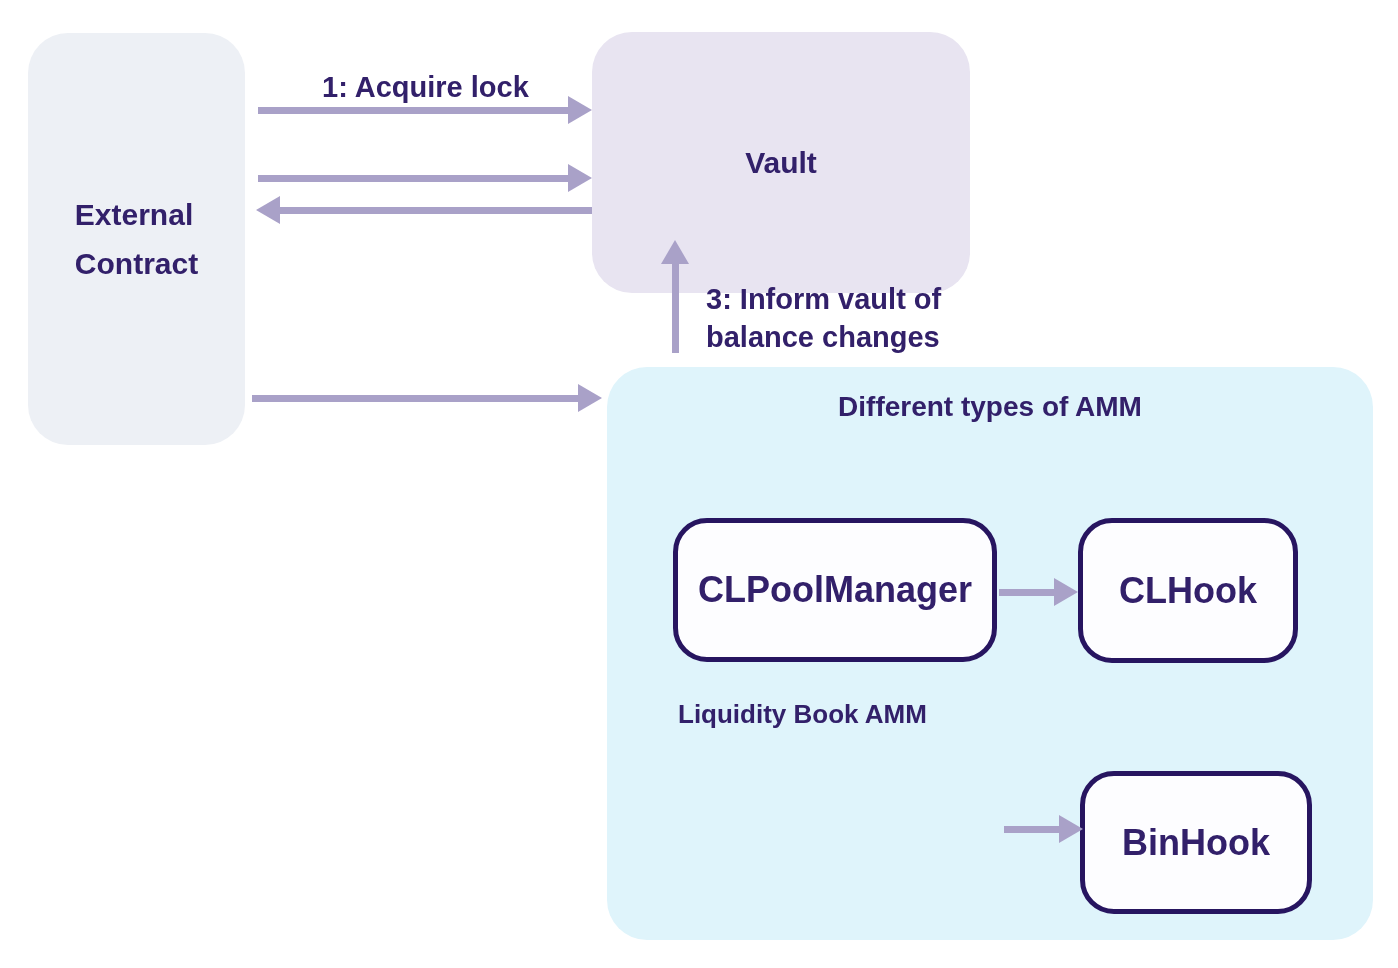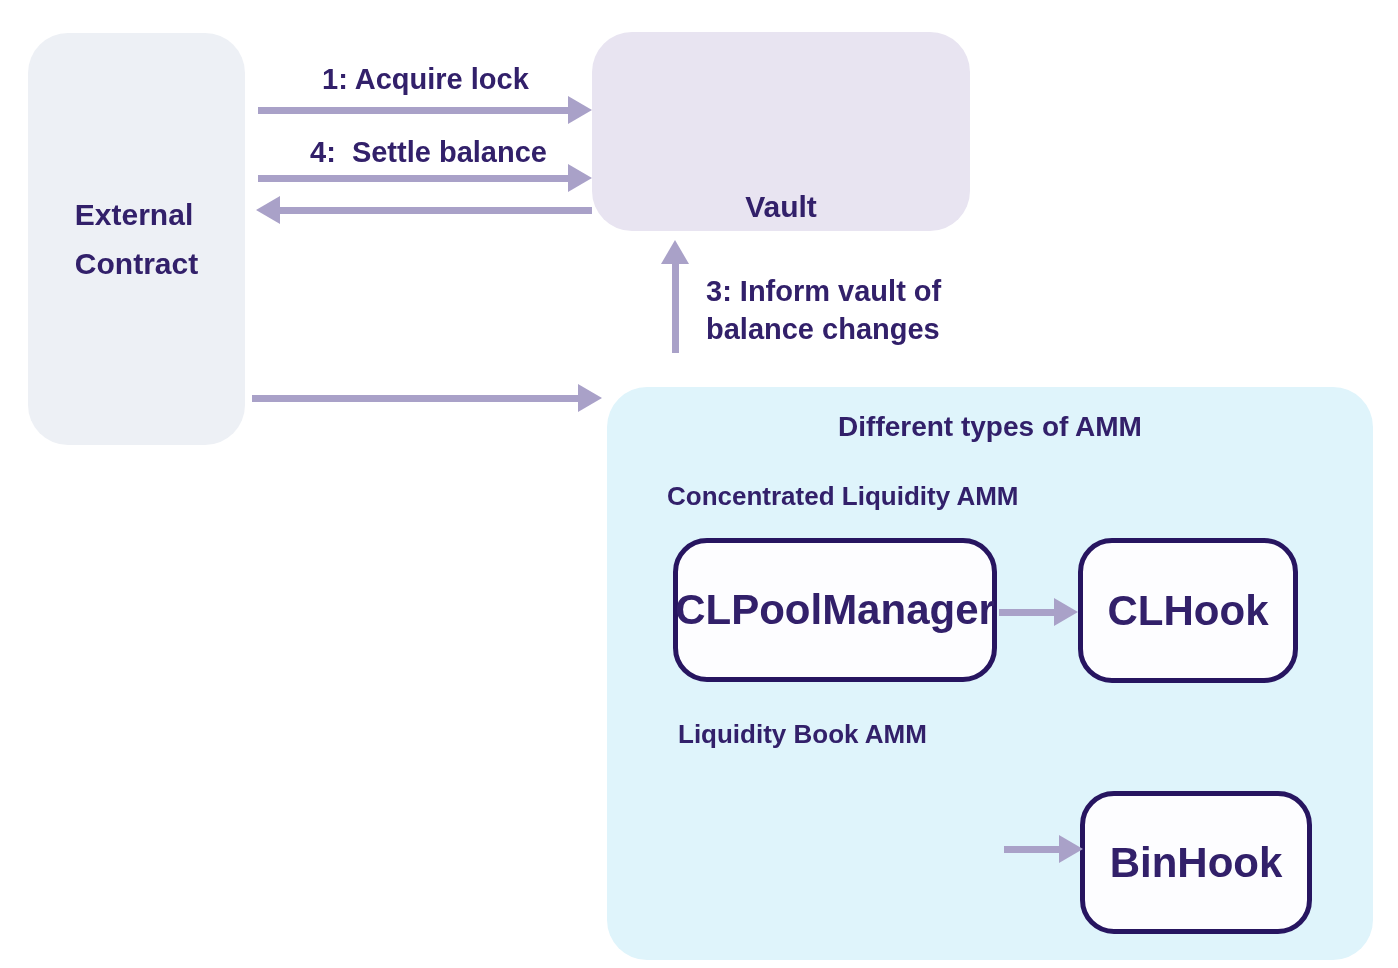--- a/index.html
+++ b/index.html
@@ -13,40 +13,40 @@
     --inner-box-border:#271560;
   }
   html,body{margin:0;padding:0;background:var(--background);}
   #canvas{
     position:relative;width:1398px;height:968px;background:var(--background);
     font-family:"Liberation Sans",sans-serif;color:var(--text);overflow:hidden;
   }
   .node{position:absolute;border-radius:40px;display:flex;align-items:center;justify-content:center;}
   .node-label{font-weight:bold;font-size:30px;line-height:1.65;text-align:left;white-space:pre-line;}
   .ec{left:28px;top:33px;width:217px;height:412px;background:var(--external-contract-fill);}
-  .vault{left:592px;top:32px;width:378px;height:199px;background:var(--vault-fill);align-items:flex-end;}
-  .amm{position:absolute;left:607px;top:387px;width:766px;height:573px;border-radius:40px;background:var(--amm-fill);}
+  .vault{left:592px;top:32px;width:378px;height:261px;background:var(--vault-fill);}
+  .amm{position:absolute;left:607px;top:367px;width:766px;height:573px;border-radius:40px;background:var(--amm-fill);}
   .amm-title{position:absolute;left:0;top:24px;width:100%;text-align:center;font-weight:bold;font-size:28px;}
   .section-label{position:absolute;font-weight:bold;font-size:26px;white-space:pre;}
   .inner-box{position:absolute;background:var(--inner-box-fill);border:5px solid var(--inner-box-border);
     border-radius:34px;display:flex;align-items:center;justify-content:center;box-sizing:border-box;}
-  .inner-label{font-weight:bold;font-size:42px;white-space:pre;}
+  .inner-label{font-weight:bold;font-size:36px;white-space:pre;}
   .mgr-0{left:66px;top:151px;width:324px;height:144px;}
   .hook-0{left:471px;top:151px;width:220px;height:145px;}
   .mgr-1{left:63px;top:391px;width:334px;height:143px;}
   .hook-1{left:473px;top:391px;width:232px;height:143px;margin-top:13px;}
   .shaft-h{position:absolute;height:7px;background:var(--arrow);}
   .shaft-v{position:absolute;width:7px;background:var(--arrow);}
   .head-right{position:absolute;width:0;height:0;border-top:14px solid transparent;
     border-bottom:14px solid transparent;border-left:24px solid var(--arrow);}
   .head-left{position:absolute;width:0;height:0;border-top:14px solid transparent;
     border-bottom:14px solid transparent;border-right:24px solid var(--arrow);}
   .head-up{position:absolute;width:0;height:0;border-left:14px solid transparent;
     border-right:14px solid transparent;border-bottom:24px solid var(--arrow);}
-  .edge-label{position:absolute;font-weight:bold;font-size:29px;line-height:1.32;white-space:pre;}
+  .edge-label{position:absolute;font-weight:bold;font-size:29px;line-height:1.32;white-space:pre;margin-top:8px;}
 </style>
 </head>
 <body>
 
 <div id="canvas">
 
   <div class="node ec">
     <div class="node-label">External
 Contract</div>
   </div>
@@ -54,21 +54,20 @@
   <div class="node vault">
     <div class="node-label">Vault</div>
   </div>
 
   <div class="edge-label" style="left:322px;top:60px;">1: Acquire lock</div>
   <div>
     <div class="shaft-h" style="left:258px;top:107px;width:312px;"></div>
     <div class="head-right" style="left:568px;top:96px;"></div>
   </div>
 
-  <div class="edge-label" style="left:310px;top:133px;">4:  Settle balance</div>
   <div>
     <div class="shaft-h" style="left:258px;top:175px;width:312px;"></div>
     <div class="head-right" style="left:568px;top:164px;"></div>
   </div>
 
   <div>
     <div class="shaft-h" style="left:278px;top:207px;width:314px;"></div>
     <div class="head-left" style="left:256px;top:196px;"></div>
   </div>
 
@@ -80,21 +79,20 @@
   <div class="edge-label" style="left:706px;top:272px;white-space:pre-line;">3: Inform vault of
 balance changes</div>
   <div>
     <div class="shaft-v" style="left:672px;top:262px;height:91px;"></div>
     <div class="head-up" style="left:661px;top:240px;"></div>
   </div>
 
   <div class="amm">
     <div class="amm-title">Different types of AMM</div>
 
-    <div class="section-label" style="left:60px;top:94px;">Concentrated Liquidity AMM</div>
     <div class="inner-box mgr-0">
       <div class="inner-label">CLPoolManager</div>
     </div>
     <div class="inner-box hook-0">
       <div class="inner-label">CLHook</div>
     </div>
     <div>
       <div class="shaft-h" style="left:392px;top:222px;width:58px;"></div>
       <div class="head-right" style="left:447px;top:211px;"></div>
     </div>

